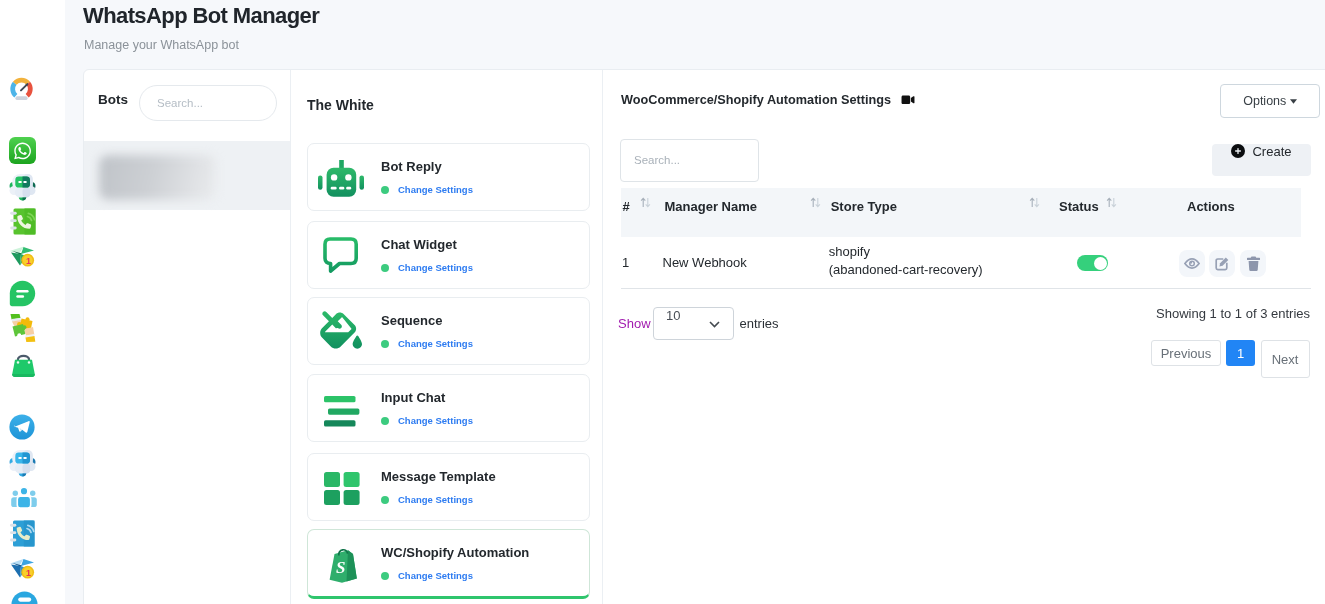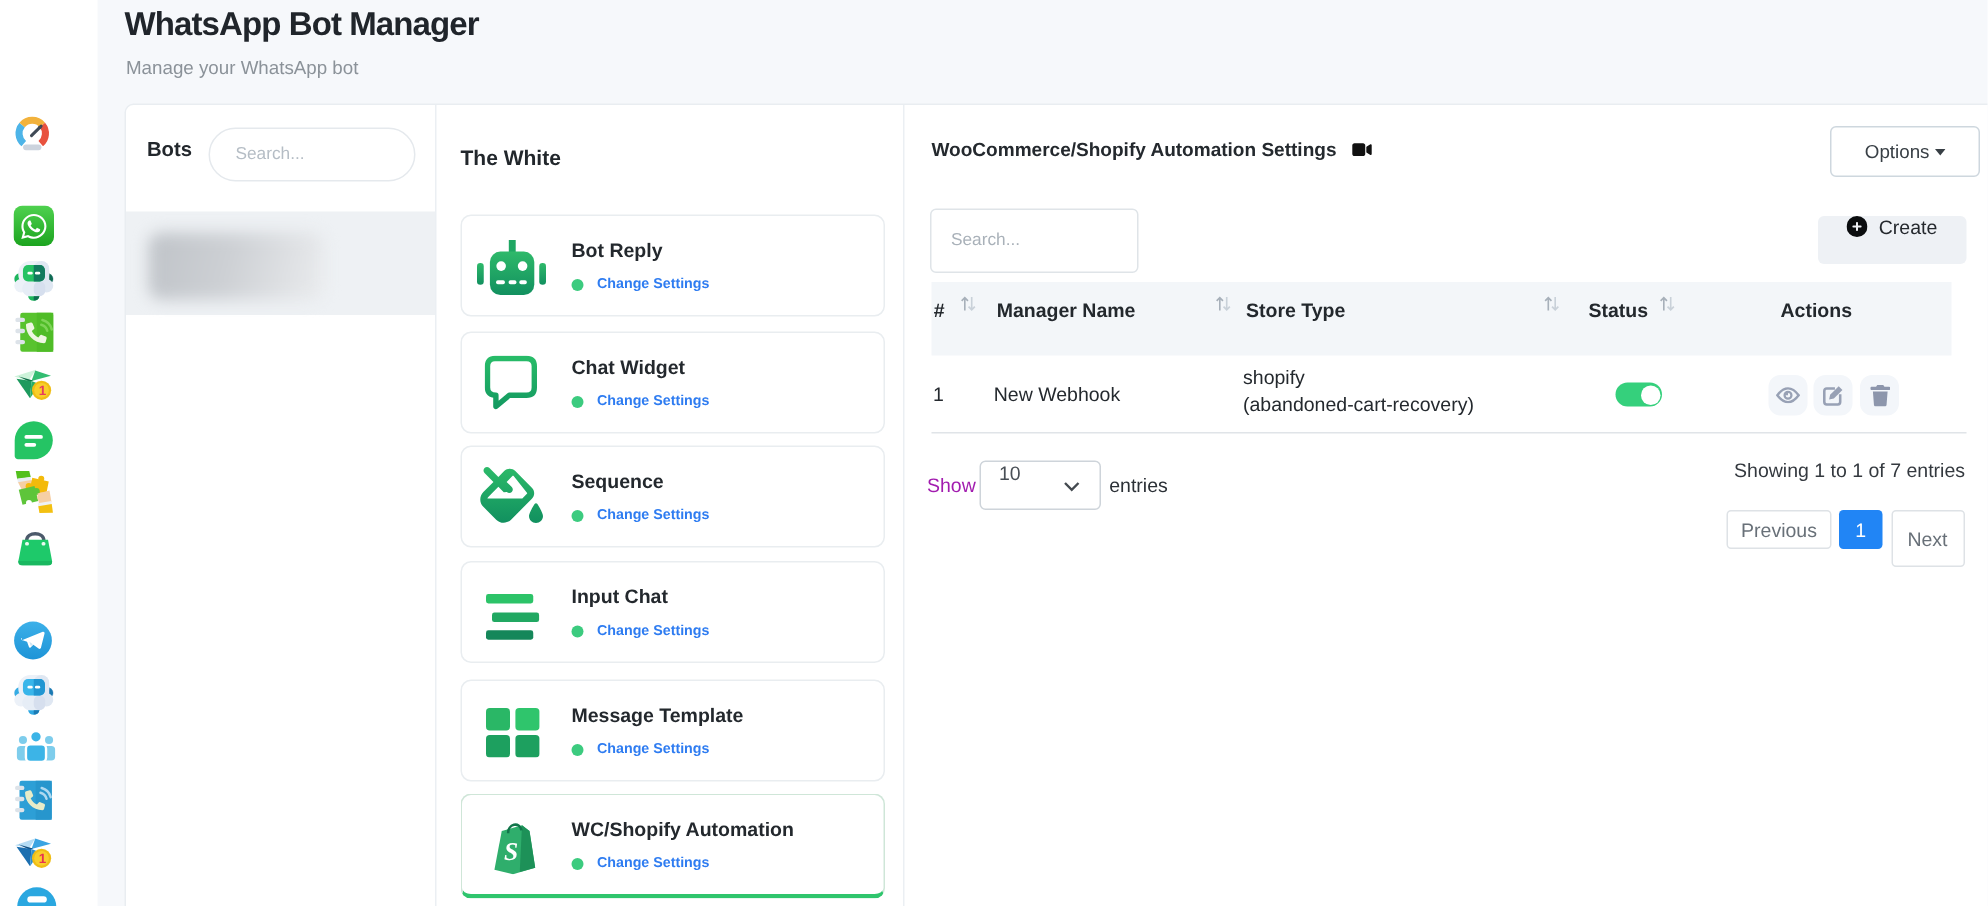--- a/index.html
+++ b/index.html
@@ -199,21 +199,21 @@
         </svg>
       </div>
   <div class="abs" style="left:15px;top:245.5px;font-size:13px;color:#a21caf">Show</div>
   <div class="abs" style="left:50px;top:236.5px;width:81px;height:33px;border:1px solid #ced4da;border-radius:4px;background:#fff">
     <div style="margin:0 0 0 12px;font-size:13px;color:#494f56">10</div>
     <svg class="abs" style="right:13px;top:13px" width="11" height="7" viewBox="0 0 11 7">
           <path d="M1 1 L5.5 5.5 L10 1" fill="none" stroke="#444a50" stroke-width="1.6"></path>
         </svg>
   </div>
   <div class="abs" style="left:136.5px;top:245.5px;font-size:13px;color:#2b3036">entries</div>
-  <div class="abs" style="right:25px;top:235.5px;font-size:13px;color:#34393f">Showing 1 to 1 of 7 entries</div>
+  <div class="abs" style="right:25px;top:235.5px;font-size:13px;color:#34393f">Showing 1 to 1 of 3 entries</div>
   <div class="abs" style="left:548px;top:270px;width:70px;height:26px;border:1px solid #dee2e6;border-radius:3px;background:#fff;display:flex;align-items:center;justify-content:center;font-size:13px;color:#687078">Previous</div>
   <div class="abs" style="left:623px;top:270px;width:29px;height:26px;border-radius:3px;background:#2185f5;display:flex;align-items:center;justify-content:center;font-size:13px;color:#fff">1</div>
   <div class="abs" style="left:657.5px;top:270px;width:49px;height:38px;border:1px solid #dee2e6;border-radius:3px;background:#fff;display:flex;align-items:center;justify-content:center;font-size:13px;color:#687078">Next</div>
 
 </div>
 </div>
 <div class="sidebar">
 
 <svg style="left:8.5px;top:75.5px" width="25" height="25" viewBox="0 0 25 25">
  <path d="M6.84 19.74 A 8.8 8.8 0 0 1 5.76 7.34" fill="none" stroke="#4db4e8" stroke-width="4.7"></path>

